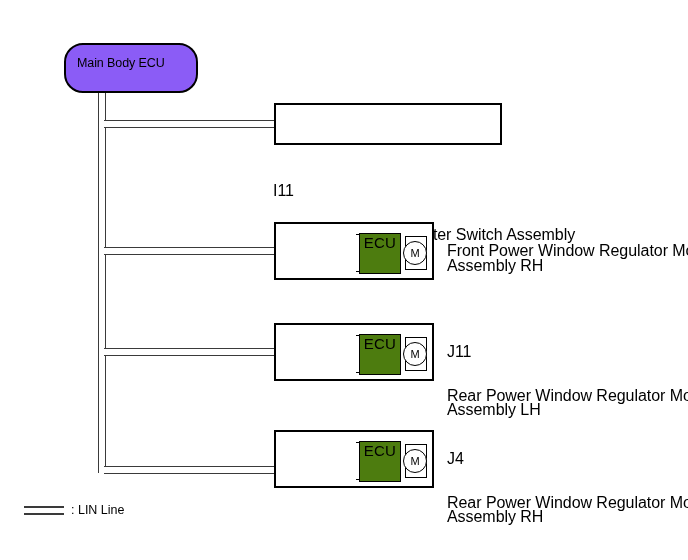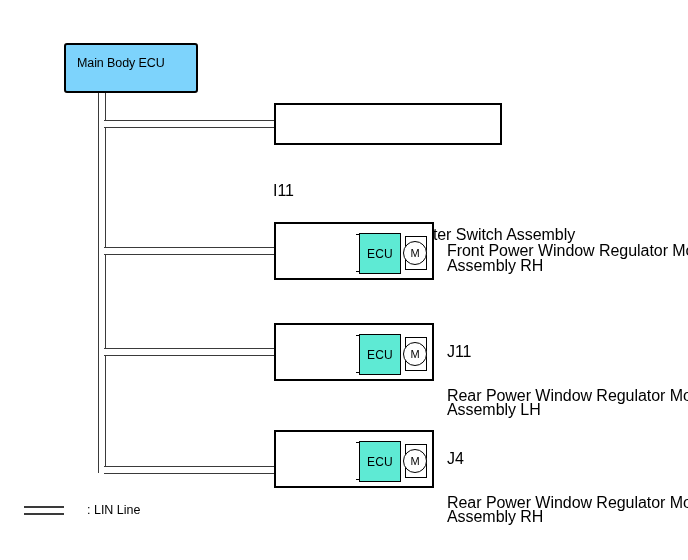--- a/index.html
+++ b/index.html
@@ -17,22 +17,22 @@
     height: 560px;
     background: #ffffff;
     overflow: hidden;
   }
 
   
   .ecu-node {
     position: absolute;
     box-sizing: border-box;
     border: 2px solid #000;
-    border-radius: 3px;
-    background: #7dd3fc;
+    border-radius: 19px;
+    background: #8b5cf6;
   }
   .ecu-node-label {
     position: absolute;
     left: 11px;
     top: 11px;
     font-size: 12.5px;
     line-height: 15px;
     white-space: nowrap;
     letter-spacing: -0.1px;
   }
@@ -62,25 +62,24 @@
     box-sizing: border-box;
     border: 2.5px solid #000;
     background: #fff;
   }
 
   
   .inner-ecu {
     position: absolute;
     box-sizing: border-box;
     border: 1.6px solid #000;
-    background: #5eead4;
+    background: #4d7c0f;
     display: flex;
-    align-items: center;
     justify-content: center;
-    font-size: 12px;
+    font-size: 15px;
     letter-spacing: 0.2px;
   }
 
   
   .motor-wrap {
     position: absolute;
   }
   .motor-rect {
     position: absolute;
     box-sizing: border-box;
@@ -128,21 +127,21 @@
   }
   .legend-swatch {
     box-sizing: border-box;
     width: 40px;
     height: 9px;
     border-top: 2px solid #3a3a3a;
     border-bottom: 2px solid #3a3a3a;
     background: #fff;
   }
   .legend-text {
-    margin-left: 23px;
+    margin-left: 7px;
     font-size: 12.5px;
     white-space: nowrap;
   }
 </style>
 </head>
 <body>
 
 <div id="canvas">
 
   <div class="ecu-node" style="left:64px; top:43px; width:134px; height:50px;">

